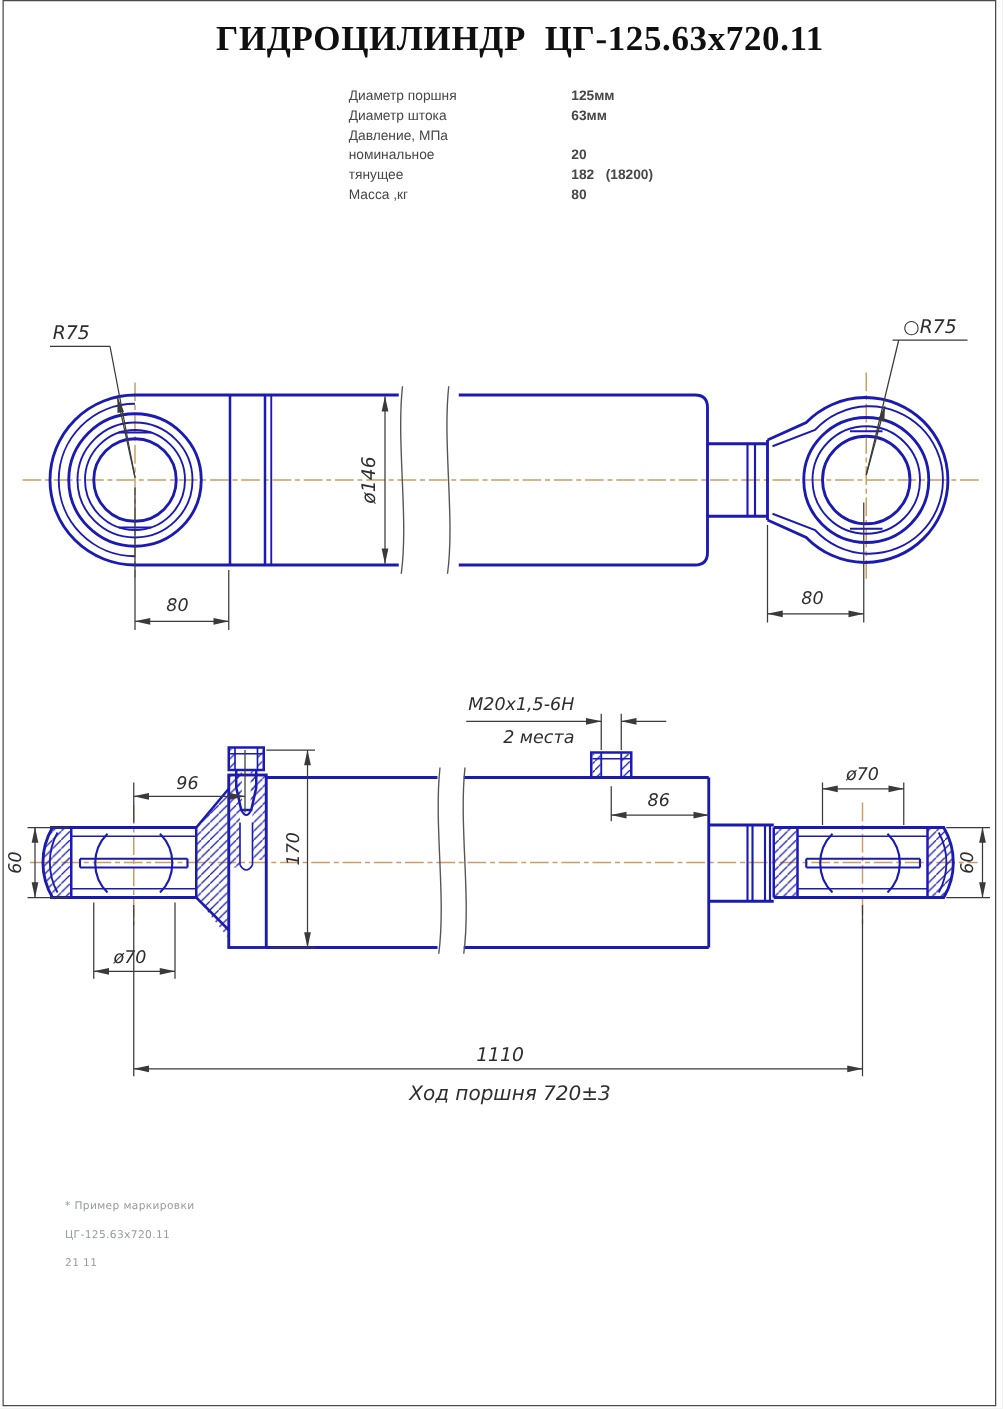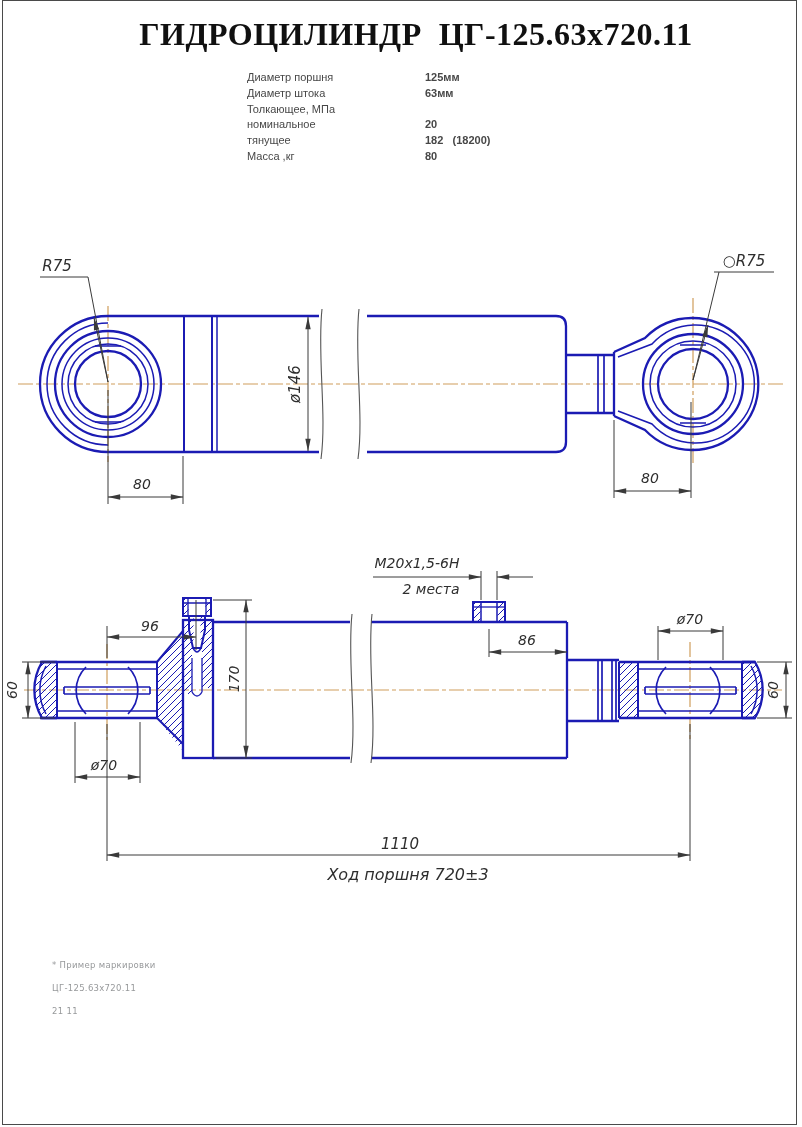--- a/index.html
+++ b/index.html
@@ -1,23 +1,23 @@
 <!DOCTYPE html>
 <html><head>
 <meta charset="utf-8">
 <style>
   html,body{margin:0;padding:0;background:#e8e8e8;}
   #page{position:relative;width:802px;height:1127px;background:#ffffff;overflow:hidden;
         font-family:"Liberation Sans",sans-serif;}
   #title{position:absolute;left:40px;right:10px;top:16px;text-align:center;
-         font-family:"Liberation Serif",serif;font-weight:bold;font-size:32px;color:#101010;
+         font-family:"Liberation Serif",serif;font-weight:bold;font-size:28px;color:#101010;
          white-space:pre;letter-spacing:.5px;}
   #specs{position:absolute;left:247px;top:70px;font-size:11px;color:#474747;line-height:15.8px;}
   .srow{display:flex;}
-  .srow .lab{width:178px;white-space:pre;}
+  .srow .lab{width:178px;white-space:pre;margin-left:32px;}
   .srow .val{white-space:pre;font-weight:bold;}
   #footnote{position:absolute;left:52px;top:960px;color:#97999b;font-size:8.5px;
             font-family:"DejaVu Sans",sans-serif;letter-spacing:.3px;}
   #footnote div{margin-bottom:13px;}
   svg{position:absolute;left:0;top:0;}
   svg text{font-family:"DejaVu Sans",sans-serif;font-style:italic;fill:#2e2e2e;}
   .b{stroke:#1b1bb3;fill:none;}
   .w23{stroke-width:2.3px;} .w20{stroke-width:2px;} .w17{stroke-width:1.7px;}
   .w15{stroke-width:1.5px;} .w13{stroke-width:1.3px;}
   .dim{stroke:#3a3a3a;stroke-width:1px;fill:none;}
@@ -220,21 +220,21 @@
   <div id="specs">
     <div class="srow">
         <span class="lab">Диаметр поршня</span>
         <span class="val">125мм</span>
       </div>
     <div class="srow">
         <span class="lab">Диаметр штока</span>
         <span class="val">63мм</span>
       </div>
     <div class="srow">
-        <span class="lab">Толкающее, МПа</span>
+        <span class="lab">Давление, МПа</span>
         <span class="val"></span>
       </div>
     <div class="srow">
         <span class="lab">номинальное</span>
         <span class="val">20</span>
       </div>
     <div class="srow">
         <span class="lab">тянущее</span>
         <span class="val">182   (18200)</span>
       </div>

